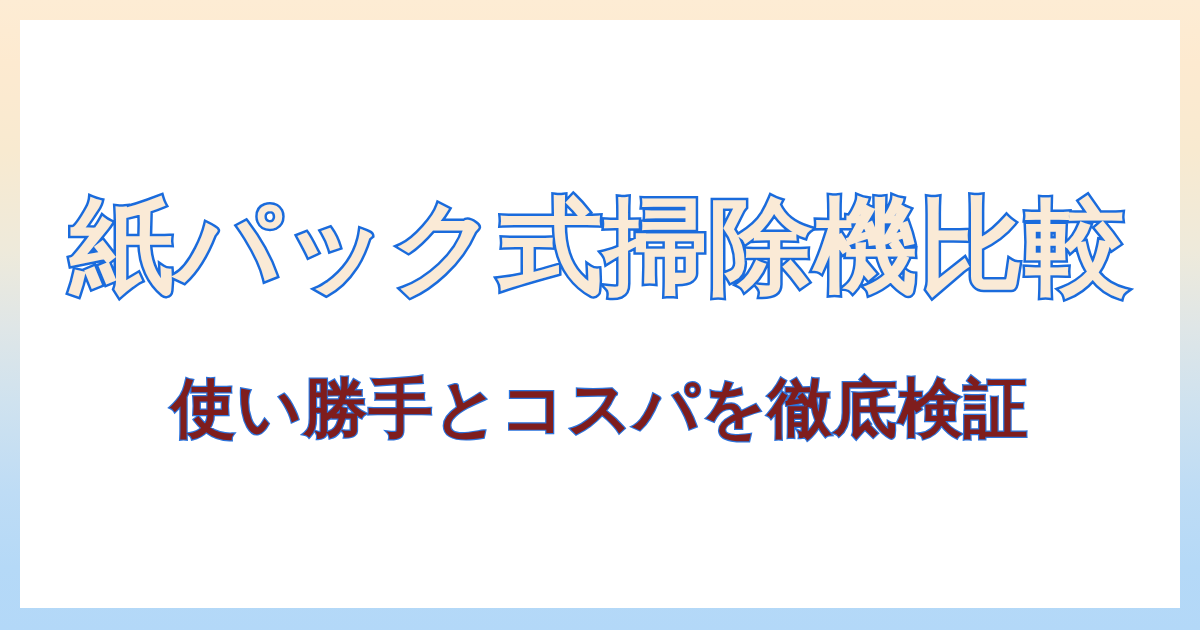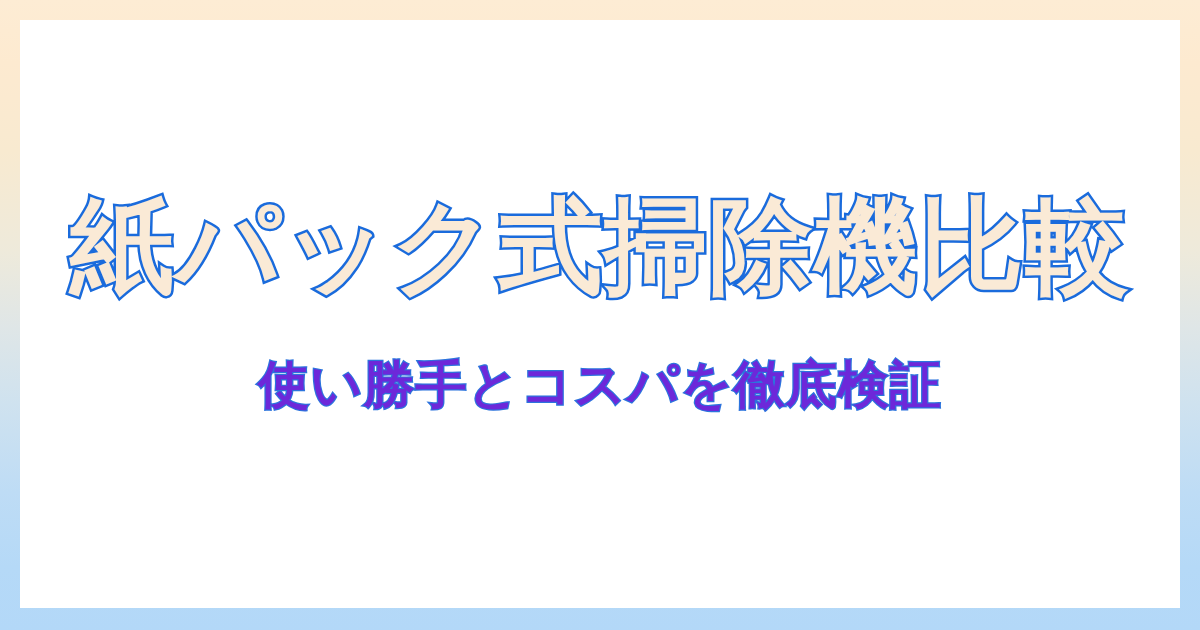--- a/index.html
+++ b/index.html
@@ -80,30 +80,30 @@
   
   .subtitle-wrap {
     width: 100%;
     display: flex;
     justify-content: center;
     align-items: center;
     margin-top: 52px;
   }
   .subtitle {
     font-family: "DejaVu Sans", "Liberation Sans", sans-serif;
-    font-size: 51px;
+    font-size: 64px;
     font-weight: 700;
     line-height: 1.15;
     letter-spacing: 0.02em;
     white-space: nowrap;
-    color: #6d28d9;
+    color: #7f1d1d;
     -webkit-text-stroke: 2.4px #2c74dd;
     paint-order: stroke fill;
     text-align: center;
-    margin: 0;
+    margin: 16px;
     padding: 0 4px;
   }
 </style>
 </head>
 <body>
 
 <div class="eyecatch">
 
   <div class="card">
 

